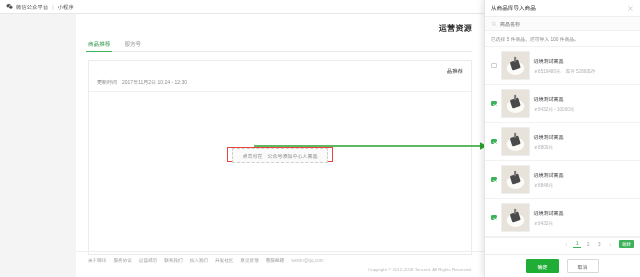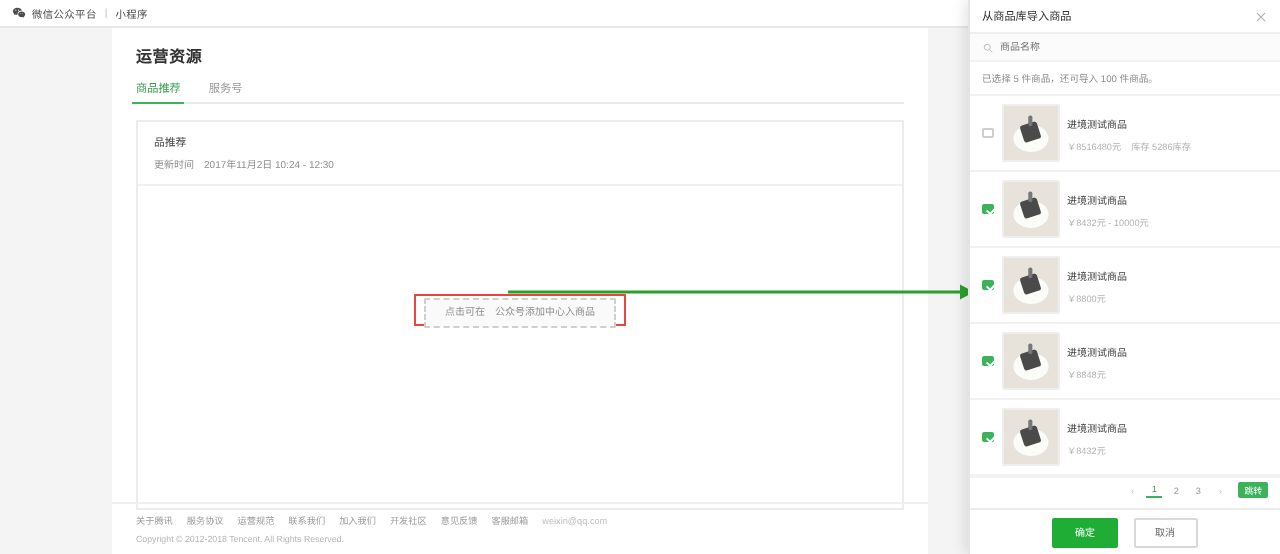--- a/index.html
+++ b/index.html
@@ -33,22 +33,22 @@
   }
   .avatar::after{
     content:"";position:absolute;left:1.6px;top:1.4px;
     width:3.6px;height:3.6px;border-radius:50%;
     background:#e2e2e2;
   }
   .caret{width:0;height:0;border-left:2px solid transparent;border-right:2px solid transparent;border-top:2.4px solid #b4b4b4;}
 
   
   .page{
-    position:absolute;left:56px;top:14px;width:408px;bottom:0;
-    background:#ffffff;overflow:hidden;
+    position:absolute;left:76px;top:14px;width:408px;bottom:0;
+    background:#ffffff;overflow:hidden;text-align:right;
   }
   .page-inner{padding:8px 12px 0 12px;}
   .page-title{font-size:8px;color:#333;font-weight:bold;letter-spacing:.3px;}
 
   .tabs{display:flex;gap:14px;margin-top:7px;border-bottom:1px solid #eaeaea;}
   .tab{
     font-size:5.6px;color:#9a9a9a;padding-bottom:3px;position:relative;white-space:nowrap;
   }
   .tab.active{color:#3a9b4e;}
   .tab.active::after{

